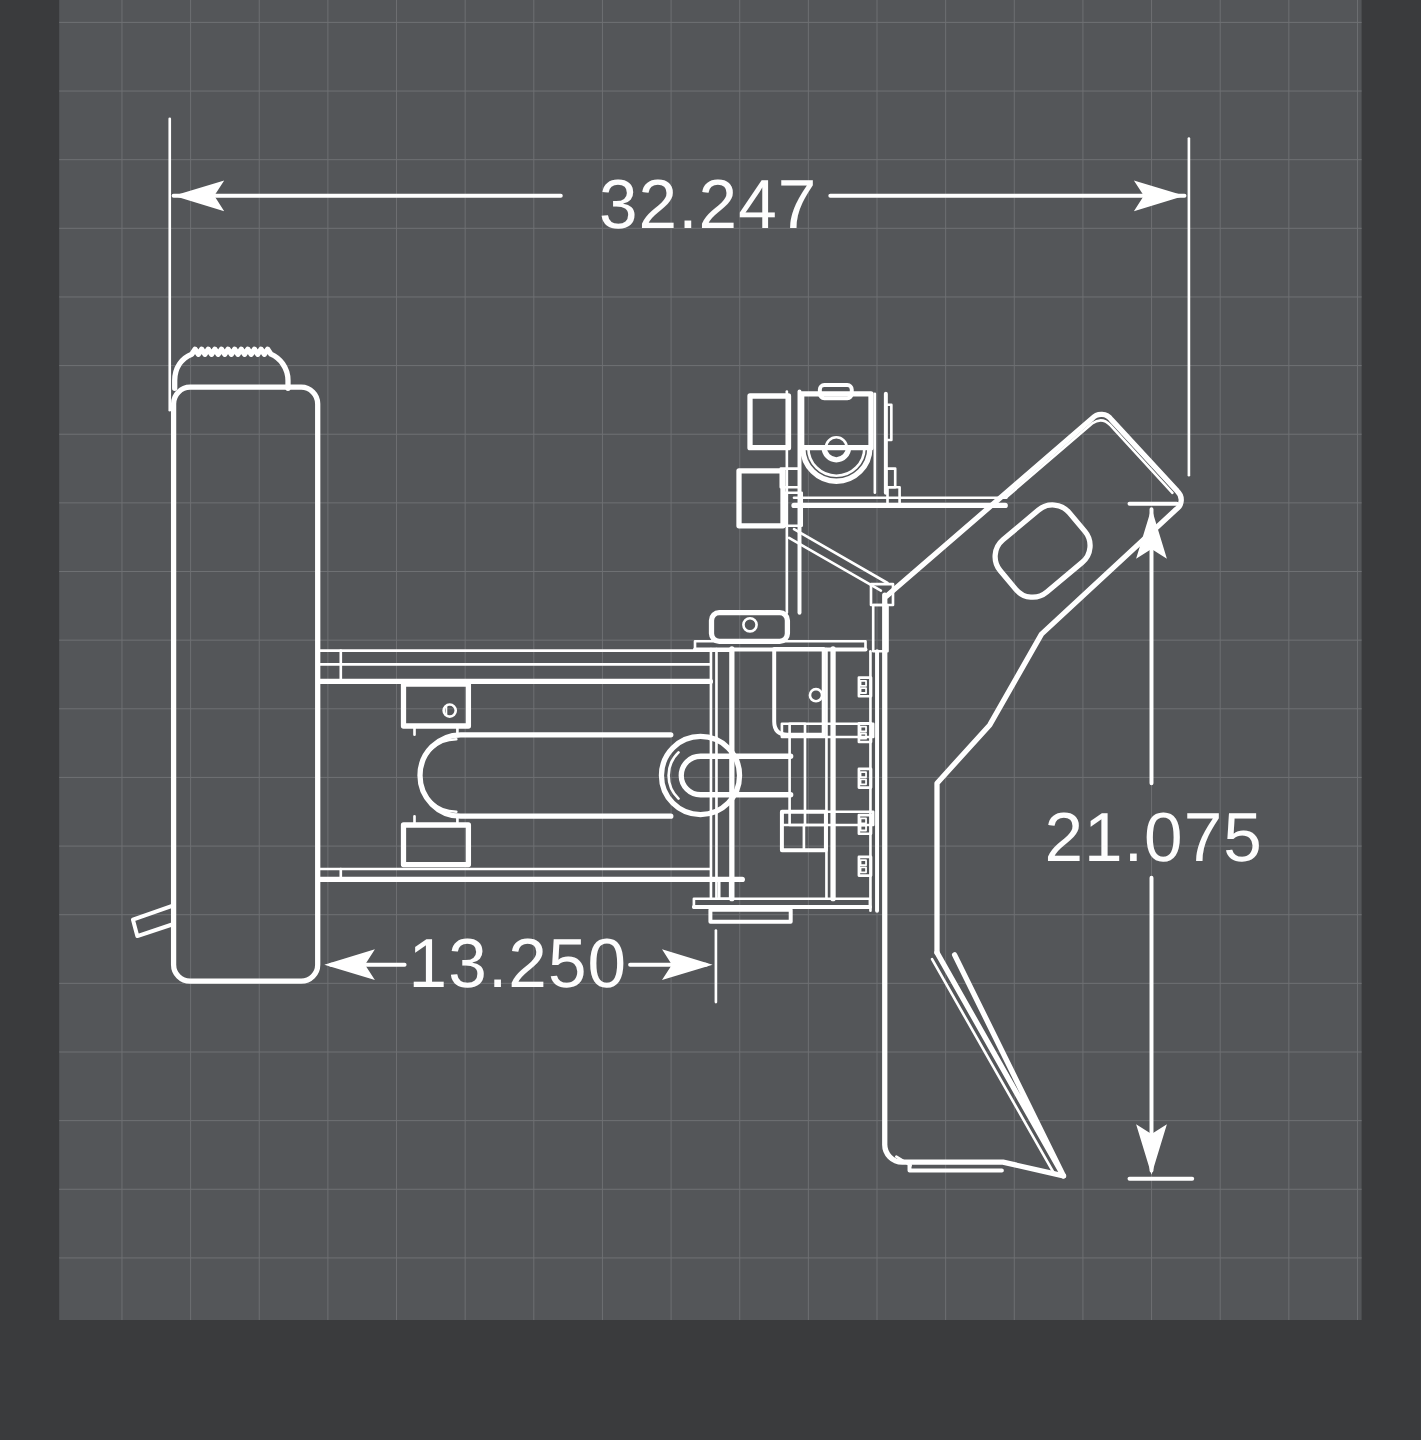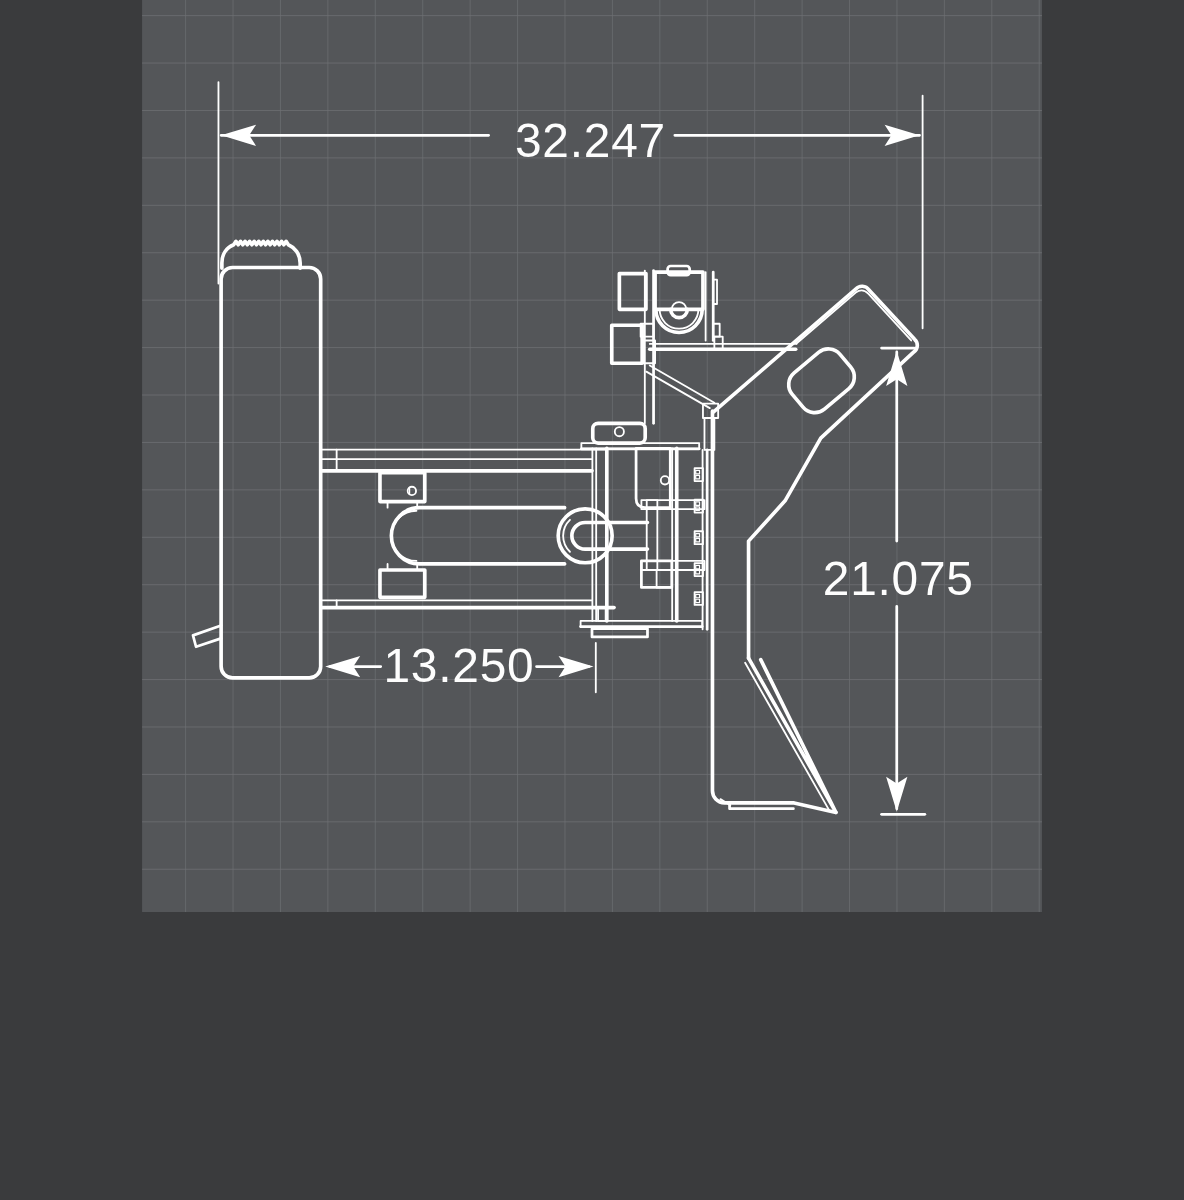--- a/index.html
+++ b/index.html
@@ -1,16 +1,16 @@
 <!DOCTYPE html>
 <html><head>
 <meta charset="utf-8">
 <style>
   html,body{margin:0;padding:0;background:#3a3b3d;}
-  #screenshot{position:relative;width:1184px;height:912px;overflow:hidden;
+  #screenshot{position:relative;width:1184px;height:1100px;overflow:hidden;
     font-family:"Liberation Sans",sans-serif;}
   #screenshot svg{display:block;width:100%;height:100%;}
   .ln{stroke:#ffffff;fill:none;stroke-linecap:round;stroke-linejoin:round;}
   .w1{stroke-width:2.4;}
   .w2{stroke-width:3.6;}
   .w3{stroke-width:4.8;}
   .wx{stroke-width:1.6;}
   .fillw{fill:#ffffff;stroke:none;}
   text.dim{fill:#fdfdfd;font-family:"Liberation Sans",sans-serif;font-size:63px;
     letter-spacing:1px;text-anchor:middle;font-weight:400;}

